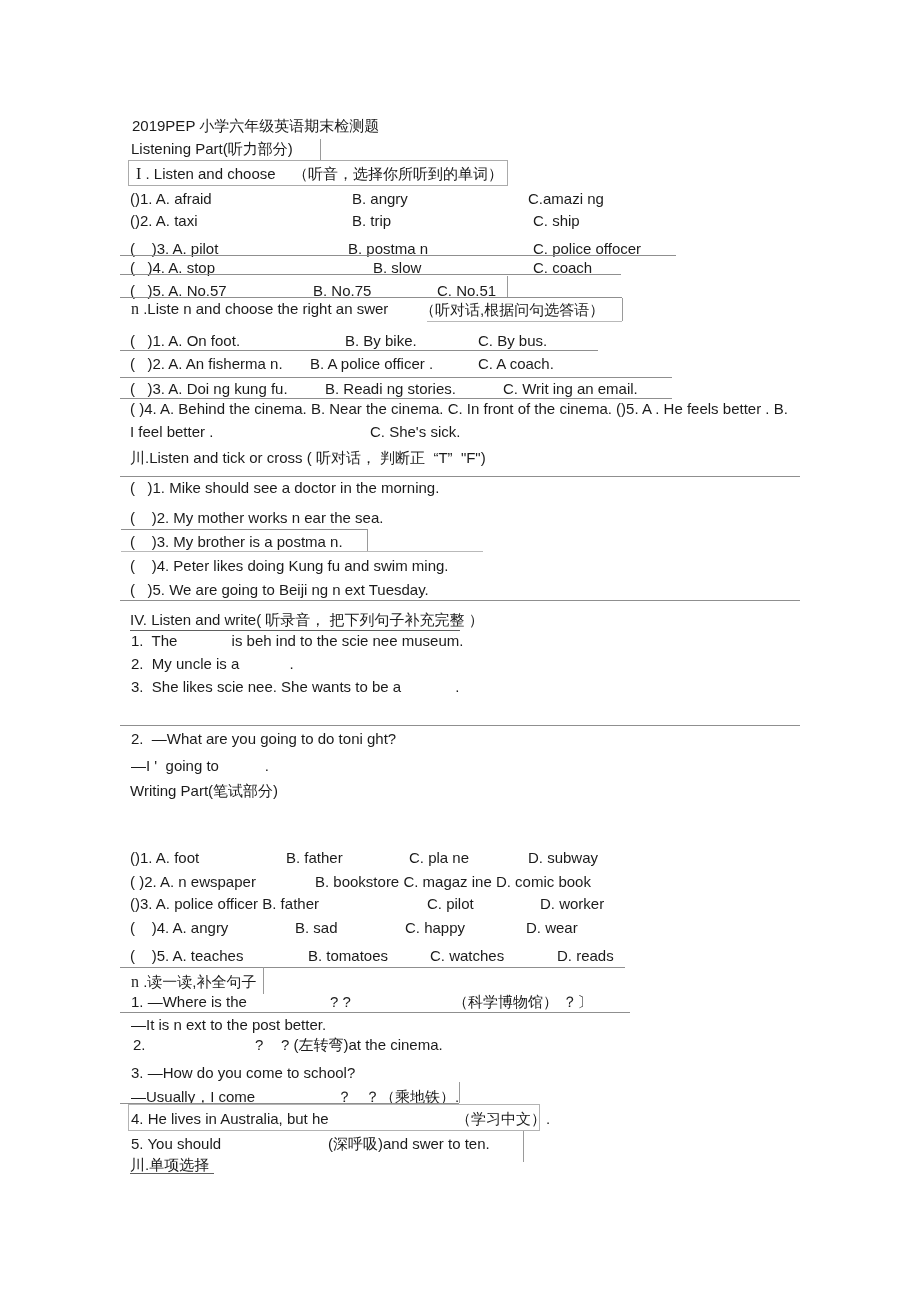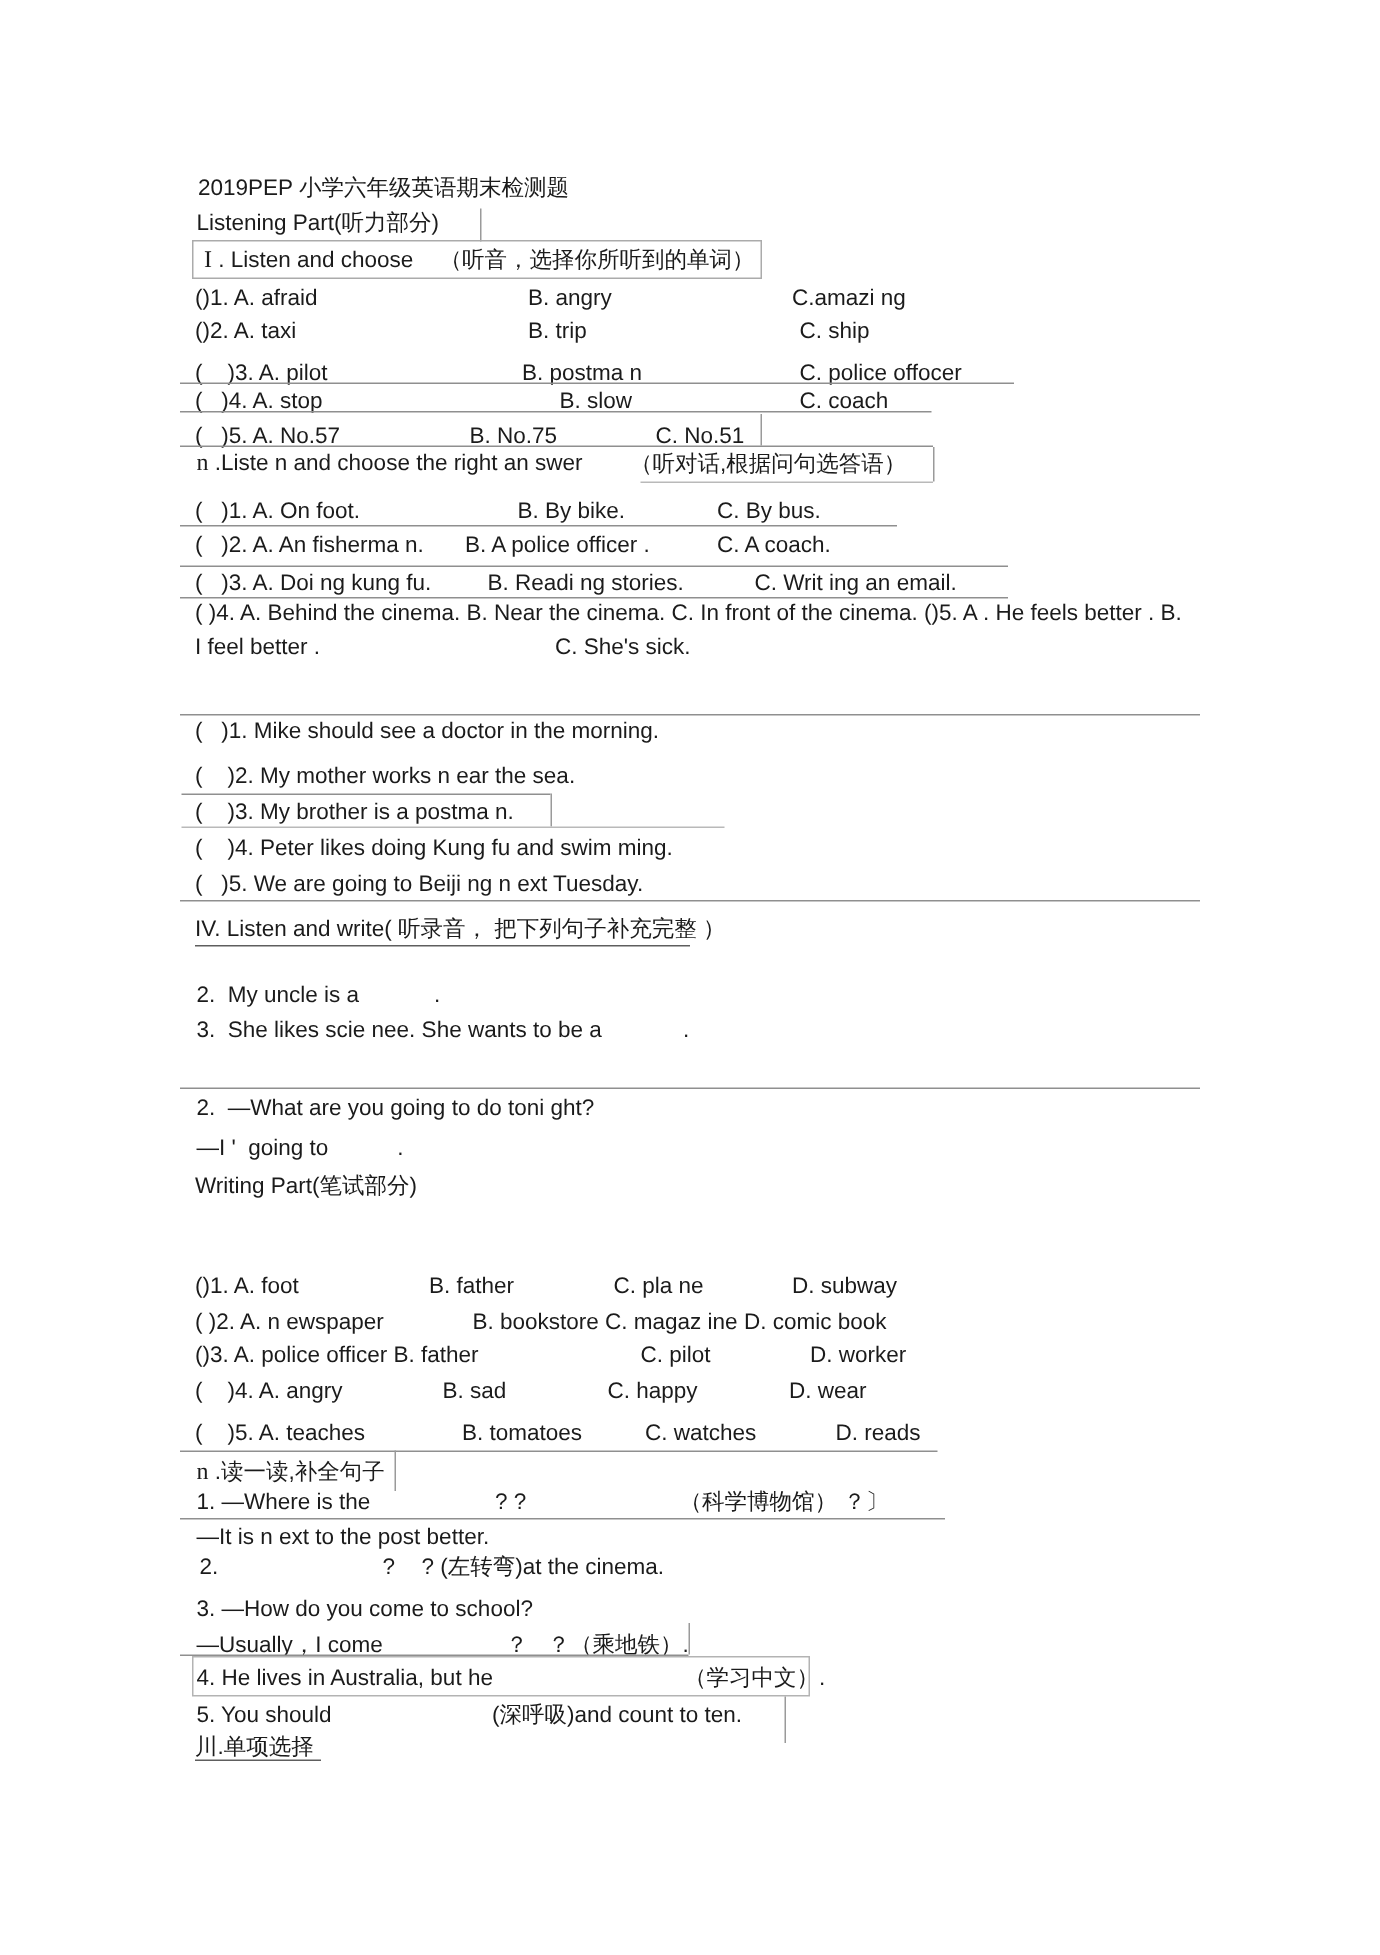--- a/index.html
+++ b/index.html
@@ -43,33 +43,35 @@
 
   <div class="t" style="left:130px;top:332px"><span style="position:absolute;left:0">(   )1. A. On foot.</span><span style="position:absolute;left:215px">B. By bike.</span><span style="position:absolute;left:348px">C. By bus.</span></div>
   <div class="hr" style="left:120px;top:350px;width:478px"></div>
   <div class="t" style="left:130px;top:355px"><span style="position:absolute;left:0">(   )2. A. An fisherma n.</span><span style="position:absolute;left:180px">B. A police officer .</span><span style="position:absolute;left:348px">C. A coach.</span></div>
   <div class="hr" style="left:120px;top:377px;width:552px"></div>
   <div class="t" style="left:130px;top:380px"><span style="position:absolute;left:0">(   )3. A. Doi ng kung fu.</span><span style="position:absolute;left:195px">B. Readi ng stories.</span><span style="position:absolute;left:373px">C. Writ ing an email.</span></div>
   <div class="hr" style="left:120px;top:398px;width:552px"></div>
   <div class="t" style="left:130px;top:400px">( )4. A. Behind the cinema. B. Near the cinema. C. In front of the cinema. ()5. A . He feels better . B.</div>
   <div class="t" style="left:130px;top:423px"><span style="position:absolute;left:0">I feel better .</span><span style="position:absolute;left:240px">C. She's sick.</span></div>
 
+  <div class="t" style="left:130px;top:449px">川.Listen and tick or cross ( 听对话， 判断正  “T”  "F")</div>
   <div class="hr" style="left:120px;top:476px;width:680px"></div>
   <div class="t" style="left:130px;top:479px">(   )1. Mike should see a doctor in the morning.</div>
   <div class="t" style="left:130px;top:509px">(    )2. My mother works n ear the sea.</div>
   <div class="hr" style="left:121px;top:529px;width:246px"></div>
   <div class="vr" style="left:367px;top:529px;height:22px"></div>
   <div class="t" style="left:130px;top:533px">(    )3. My brother is a postma n.</div>
   <div class="hr light" style="left:121px;top:551px;width:362px"></div>
   <div class="t" style="left:130px;top:557px">(    )4. Peter likes doing Kung fu and swim ming.</div>
   <div class="t" style="left:130px;top:581px">(   )5. We are going to Beiji ng n ext Tuesday.</div>
   <div class="hr" style="left:120px;top:600px;width:680px"></div>
 
   <div class="t" style="left:130px;top:611px">IV. Listen and write( 听录音， 把下列句子补充完整 ）</div>
   <div class="hr dark" style="left:130px;top:630px;width:330px"></div>
+  <div class="t" style="left:131px;top:632px">1.  The             is beh ind to the scie nee museum.</div>
   <div class="t" style="left:131px;top:655px">2.  My uncle is a            .</div>
   <div class="t" style="left:131px;top:678px">3.  She likes scie nee. She wants to be a             .</div>
   <div class="hr" style="left:120px;top:725px;width:680px"></div>
   <div class="t" style="left:131px;top:730px">2.  —What are you going to do toni ght?</div>
   <div class="t" style="left:131px;top:757px">—I '  going to           .</div>
 
   <div class="t" style="left:130px;top:782px">Writing Part(笔试部分)</div>
 
   <div class="t" style="left:130px;top:849px"><span style="position:absolute;left:0">()1. A. foot</span><span style="position:absolute;left:156px">B. father</span><span style="position:absolute;left:279px">C. pla ne</span><span style="position:absolute;left:398px">D. subway</span></div>
   <div class="t" style="left:130px;top:873px"><span style="position:absolute;left:0">( )2. A. n ewspaper</span><span style="position:absolute;left:185px">B. bookstore C. magaz ine D. comic book</span></div>
@@ -83,19 +85,19 @@
   <div class="t" style="left:131px;top:993px"><span style="position:absolute;left:0">1. —Where is the</span><span style="position:absolute;left:199px">? ?</span><span style="position:absolute;left:322px">（科学博物馆） ？〕</span></div>
   <div class="hr" style="left:120px;top:1012px;width:510px"></div>
   <div class="t" style="left:131px;top:1016px">—It is n ext to the post better.</div>
   <div class="t" style="left:133px;top:1036px"><span style="position:absolute;left:0">2.</span><span style="position:absolute;left:122px">?</span><span style="position:absolute;left:148px">? (左转弯)at the cinema.</span></div>
   <div class="t" style="left:131px;top:1064px">3. —How do you come to school?</div>
   <div class="t" style="left:131px;top:1088px"><span style="position:absolute;left:0">—Usually，I come</span><span style="position:absolute;left:206px">？</span><span style="position:absolute;left:234px">？（乘地铁）.</span></div>
   <div class="vr" style="left:459px;top:1082px;height:21px"></div>
   <div class="hr" style="left:120px;top:1103px;width:339px"></div>
   <div class="box" style="left:128px;top:1104px;width:410px;height:25px;border-color:#b3b3b3"></div>
   <div class="t" style="left:131px;top:1110px"><span style="position:absolute;left:0">4. He lives in Australia, but he</span><span style="position:absolute;left:325px">（学习中文）.</span></div>
-  <div class="t" style="left:131px;top:1135px"><span style="position:absolute;left:0">5. You should</span><span style="position:absolute;left:197px">(深呼吸)and count to ten.</span></div>
+  <div class="t" style="left:131px;top:1135px"><span style="position:absolute;left:0">5. You should</span><span style="position:absolute;left:197px">(深呼吸)and swer to ten.</span></div>
   <div class="vr" style="left:523px;top:1131px;height:31px"></div>
 
   <div class="t" style="left:130px;top:1156px">川.单项选择</div>
   <div class="hr dark" style="left:130px;top:1173px;width:84px"></div>
 
 </div>
 
 </body></html>

